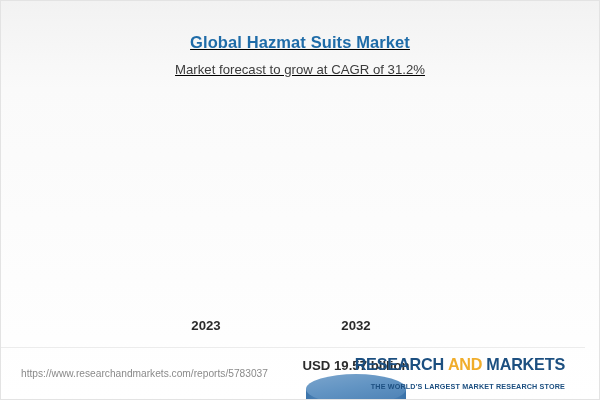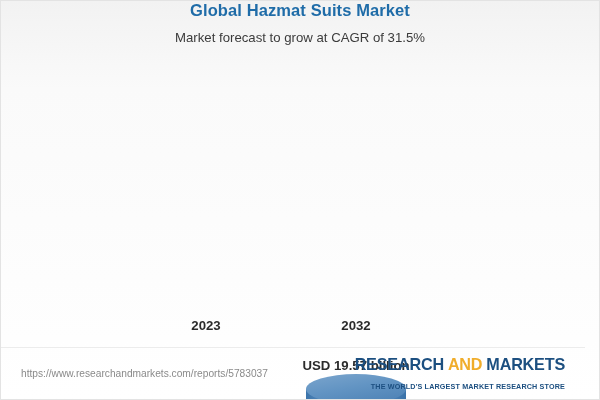--- a/index.html
+++ b/index.html
@@ -10,21 +10,21 @@
   }
   .card {
     position: relative;
     width: 600px; height: 400px;
     background: linear-gradient(180deg, #f2f2f2 0%, #fafafa 22%, #fcfcfc 55%, #ffffff 100%);
     border: 1px solid #e3e3e3;
     overflow: hidden;
   }
 
   
-  .header { padding-top: 0; text-align: center; }
+  .header { padding-top: 32px; text-align: center; text-decoration: underline; }
   .title {
     font-size: 16.5px; font-weight: bold;
     color: #1f6ca8; letter-spacing: .1px;
   }
   .subtitle {
     margin-top: 10px;
     font-size: 13.2px; color: #3b3b3b; font-weight: normal;
   }
 
   
@@ -91,21 +91,21 @@
     letter-spacing: .15px;
   }
 </style>
 </head>
 <body>
 
 <div class="card">
 
   <div class="header">
     <div class="title">Global Hazmat Suits Market</div>
-    <div class="subtitle">Market forecast to grow at CAGR of 31.5%</div>
+    <div class="subtitle">Market forecast to grow at CAGR of 31.2%</div>
   </div>
 
   <div class="plot">
 
     <div class="bar-group g2023">
       <div class="value-label">USD 8.95 billion</div>
 
       <div class="year-label">2023</div>
     </div>
 

